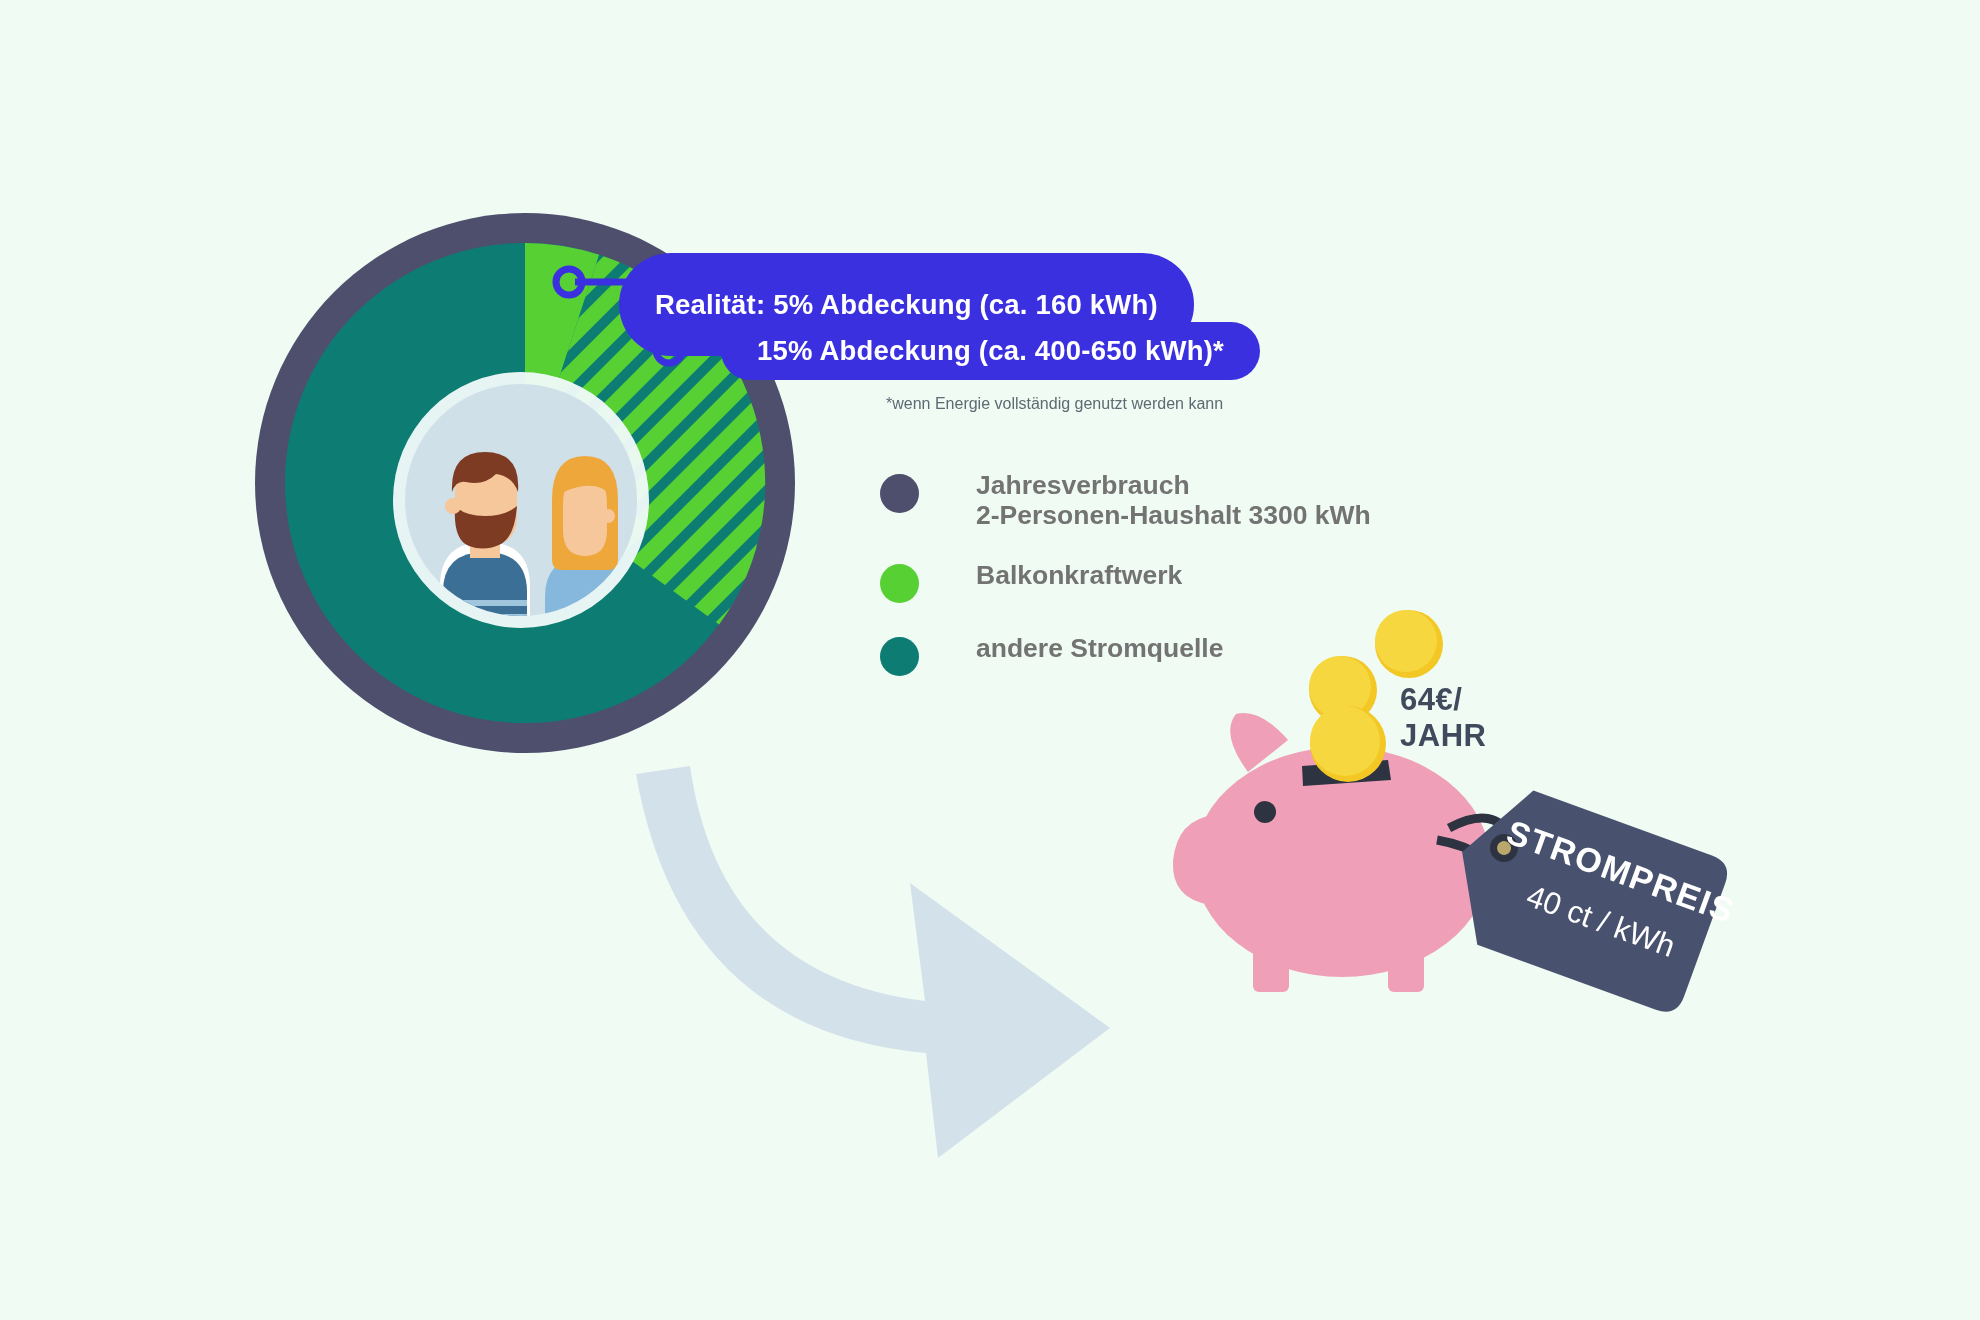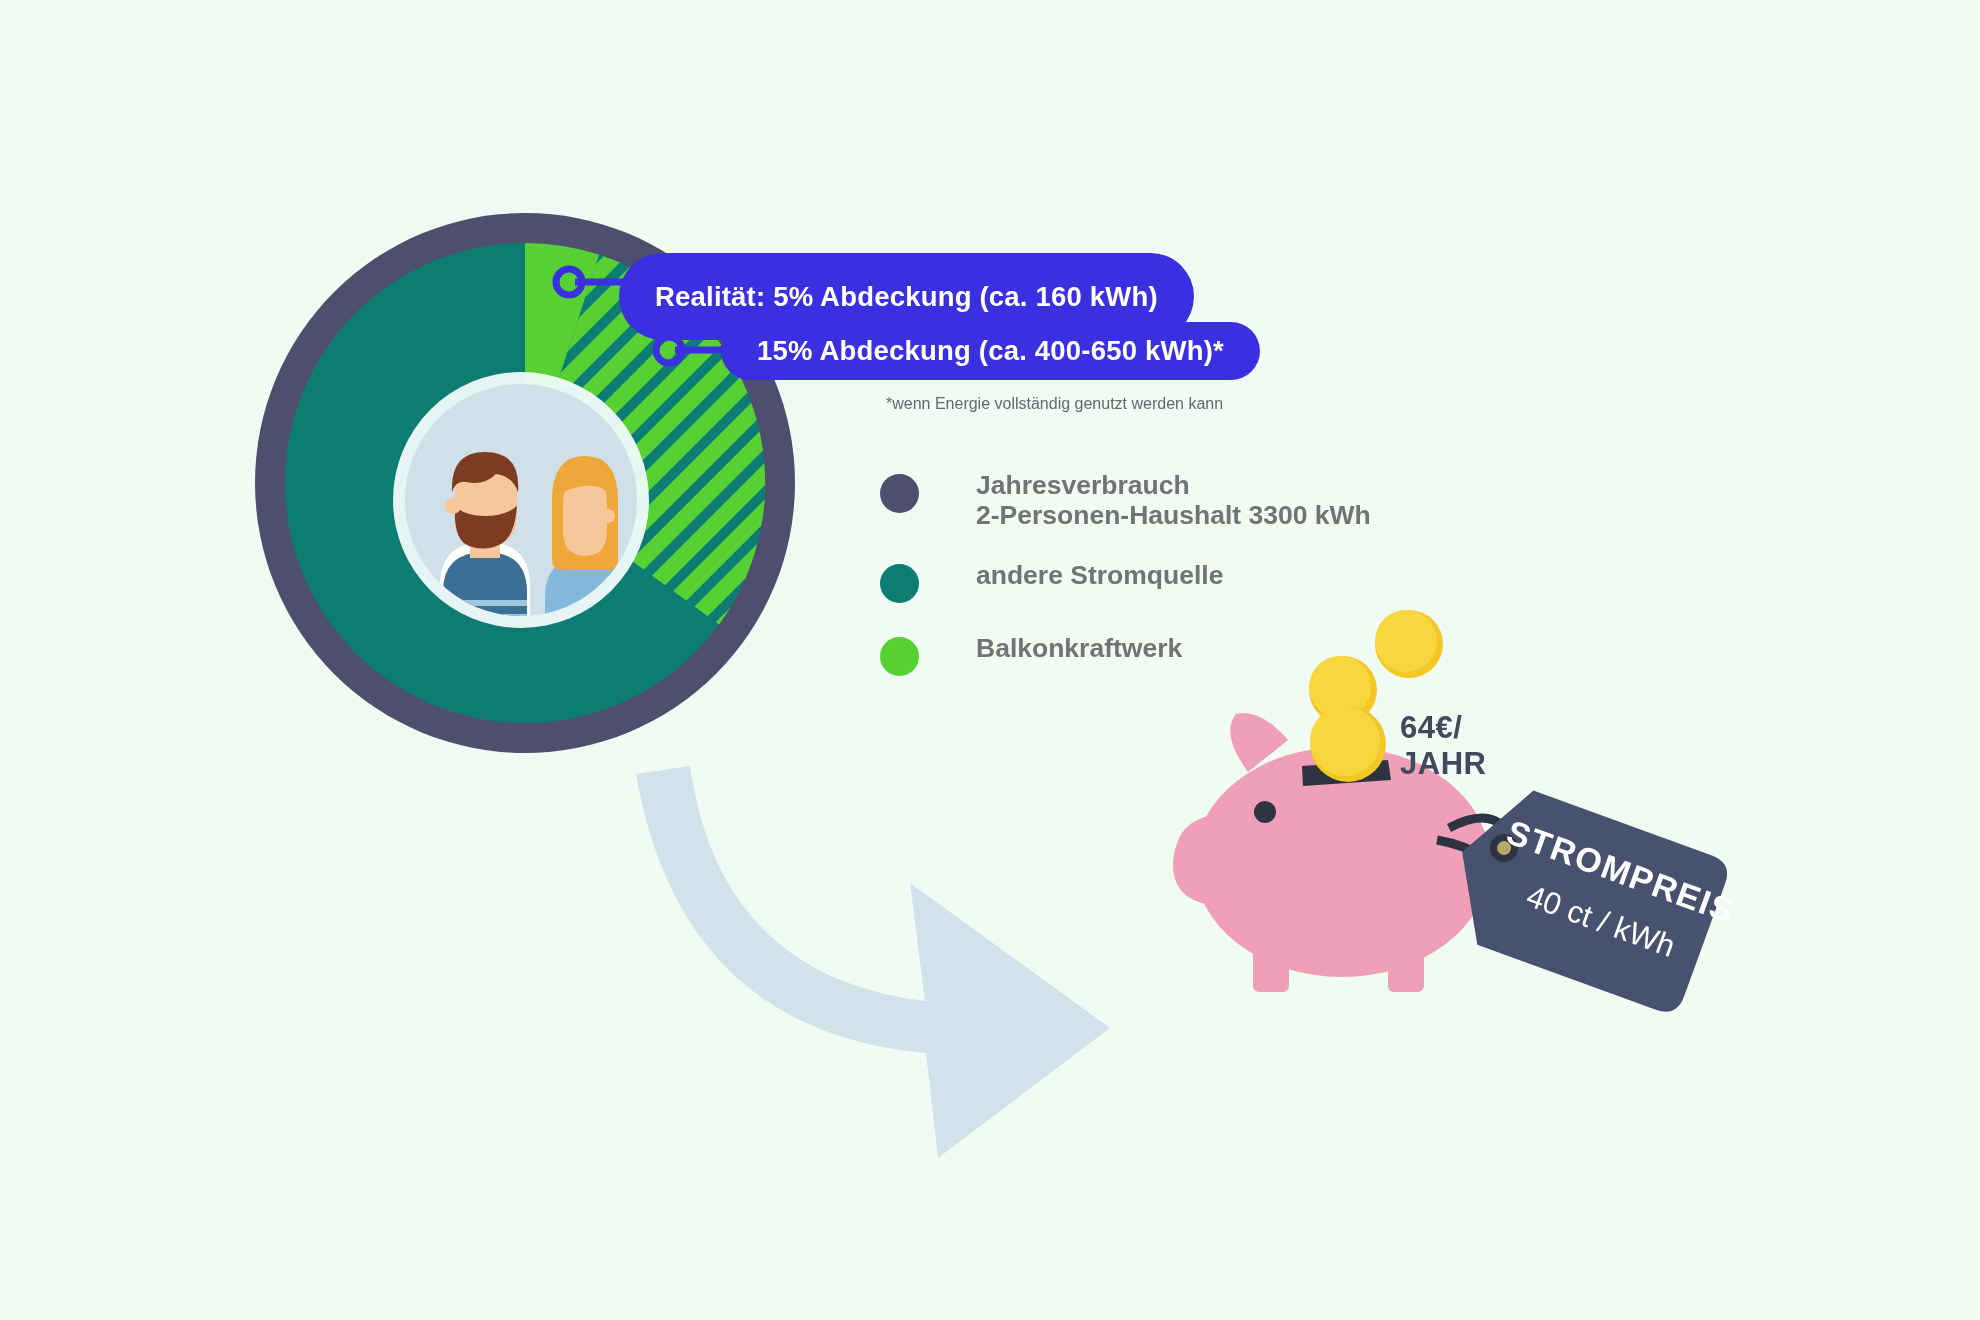--- a/index.html
+++ b/index.html
@@ -17,21 +17,21 @@
   .pill{
     position:absolute;
     background:#3b30e0;
     color:#ffffff;
     border-radius:999px;
     font-weight:bold;
     display:flex;align-items:center;
     white-space:nowrap;
     letter-spacing:.2px;
   }
-  #pill-1{left:619px;top:253px;height:71px;padding:8px 36px;font-size:27.5px;}
+  #pill-1{left:619px;top:253px;height:71px;padding:16px 36px;font-size:27.5px;}
   #pill-2{left:721px;top:322px;height:58px;padding:0 36px;font-size:27.5px;}
 
   .footnote{
     position:absolute;left:886px;top:395px;
     font-size:16px;color:#5c6b72;
     white-space:nowrap;
   }
 
   
   #legend{position:absolute;left:880px;top:470px;}
@@ -41,21 +41,21 @@
     width:39px;height:39px;border-radius:50%;
     flex:0 0 39px;margin-right:57px;margin-top:4px;
   }
   .legend-label{
     font-size:26.5px;font-weight:bold;color:#737373;
     line-height:1.14;white-space:pre-line;
   }
 
   
   #savings{
-    position:absolute;left:1400px;top:710px;
+    position:absolute;left:1400px;top:682px;
     font-size:31px;font-weight:bold;color:#3f4a5c;
     line-height:1.16;white-space:pre-line;letter-spacing:.5px;
   }
 </style>
 </head>
 <body style="background: rgb(239, 251, 243);">
 
 <div id="stage">
 
   <svg class="layer" viewBox="0 0 1980 1320">
@@ -167,25 +167,25 @@
 
   <div class="footnote">*wenn Energie vollständig genutzt werden kann</div>
 
   <div id="legend">
     <div class="legend-row">
       <span class="swatch" style="background: rgb(78, 79, 109);"></span>
       <span class="legend-label">Jahresverbrauch
 2-Personen-Haushalt 3300 kWh</span>
     </div>
     <div class="legend-row">
+      <span class="swatch" style="background: rgb(87, 208, 51);"></span>
+      <span class="legend-label">Balkonkraftwerk</span>
+    </div>
+    <div class="legend-row">
       <span class="swatch" style="background: rgb(13, 125, 115);"></span>
       <span class="legend-label">andere Stromquelle</span>
-    </div>
-    <div class="legend-row">
-      <span class="swatch" style="background: rgb(87, 208, 51);"></span>
-      <span class="legend-label">Balkonkraftwerk</span>
     </div>
   </div>
 
   <div id="savings">64€/
 JAHR</div>
 
 </div>
 
 </body></html>

